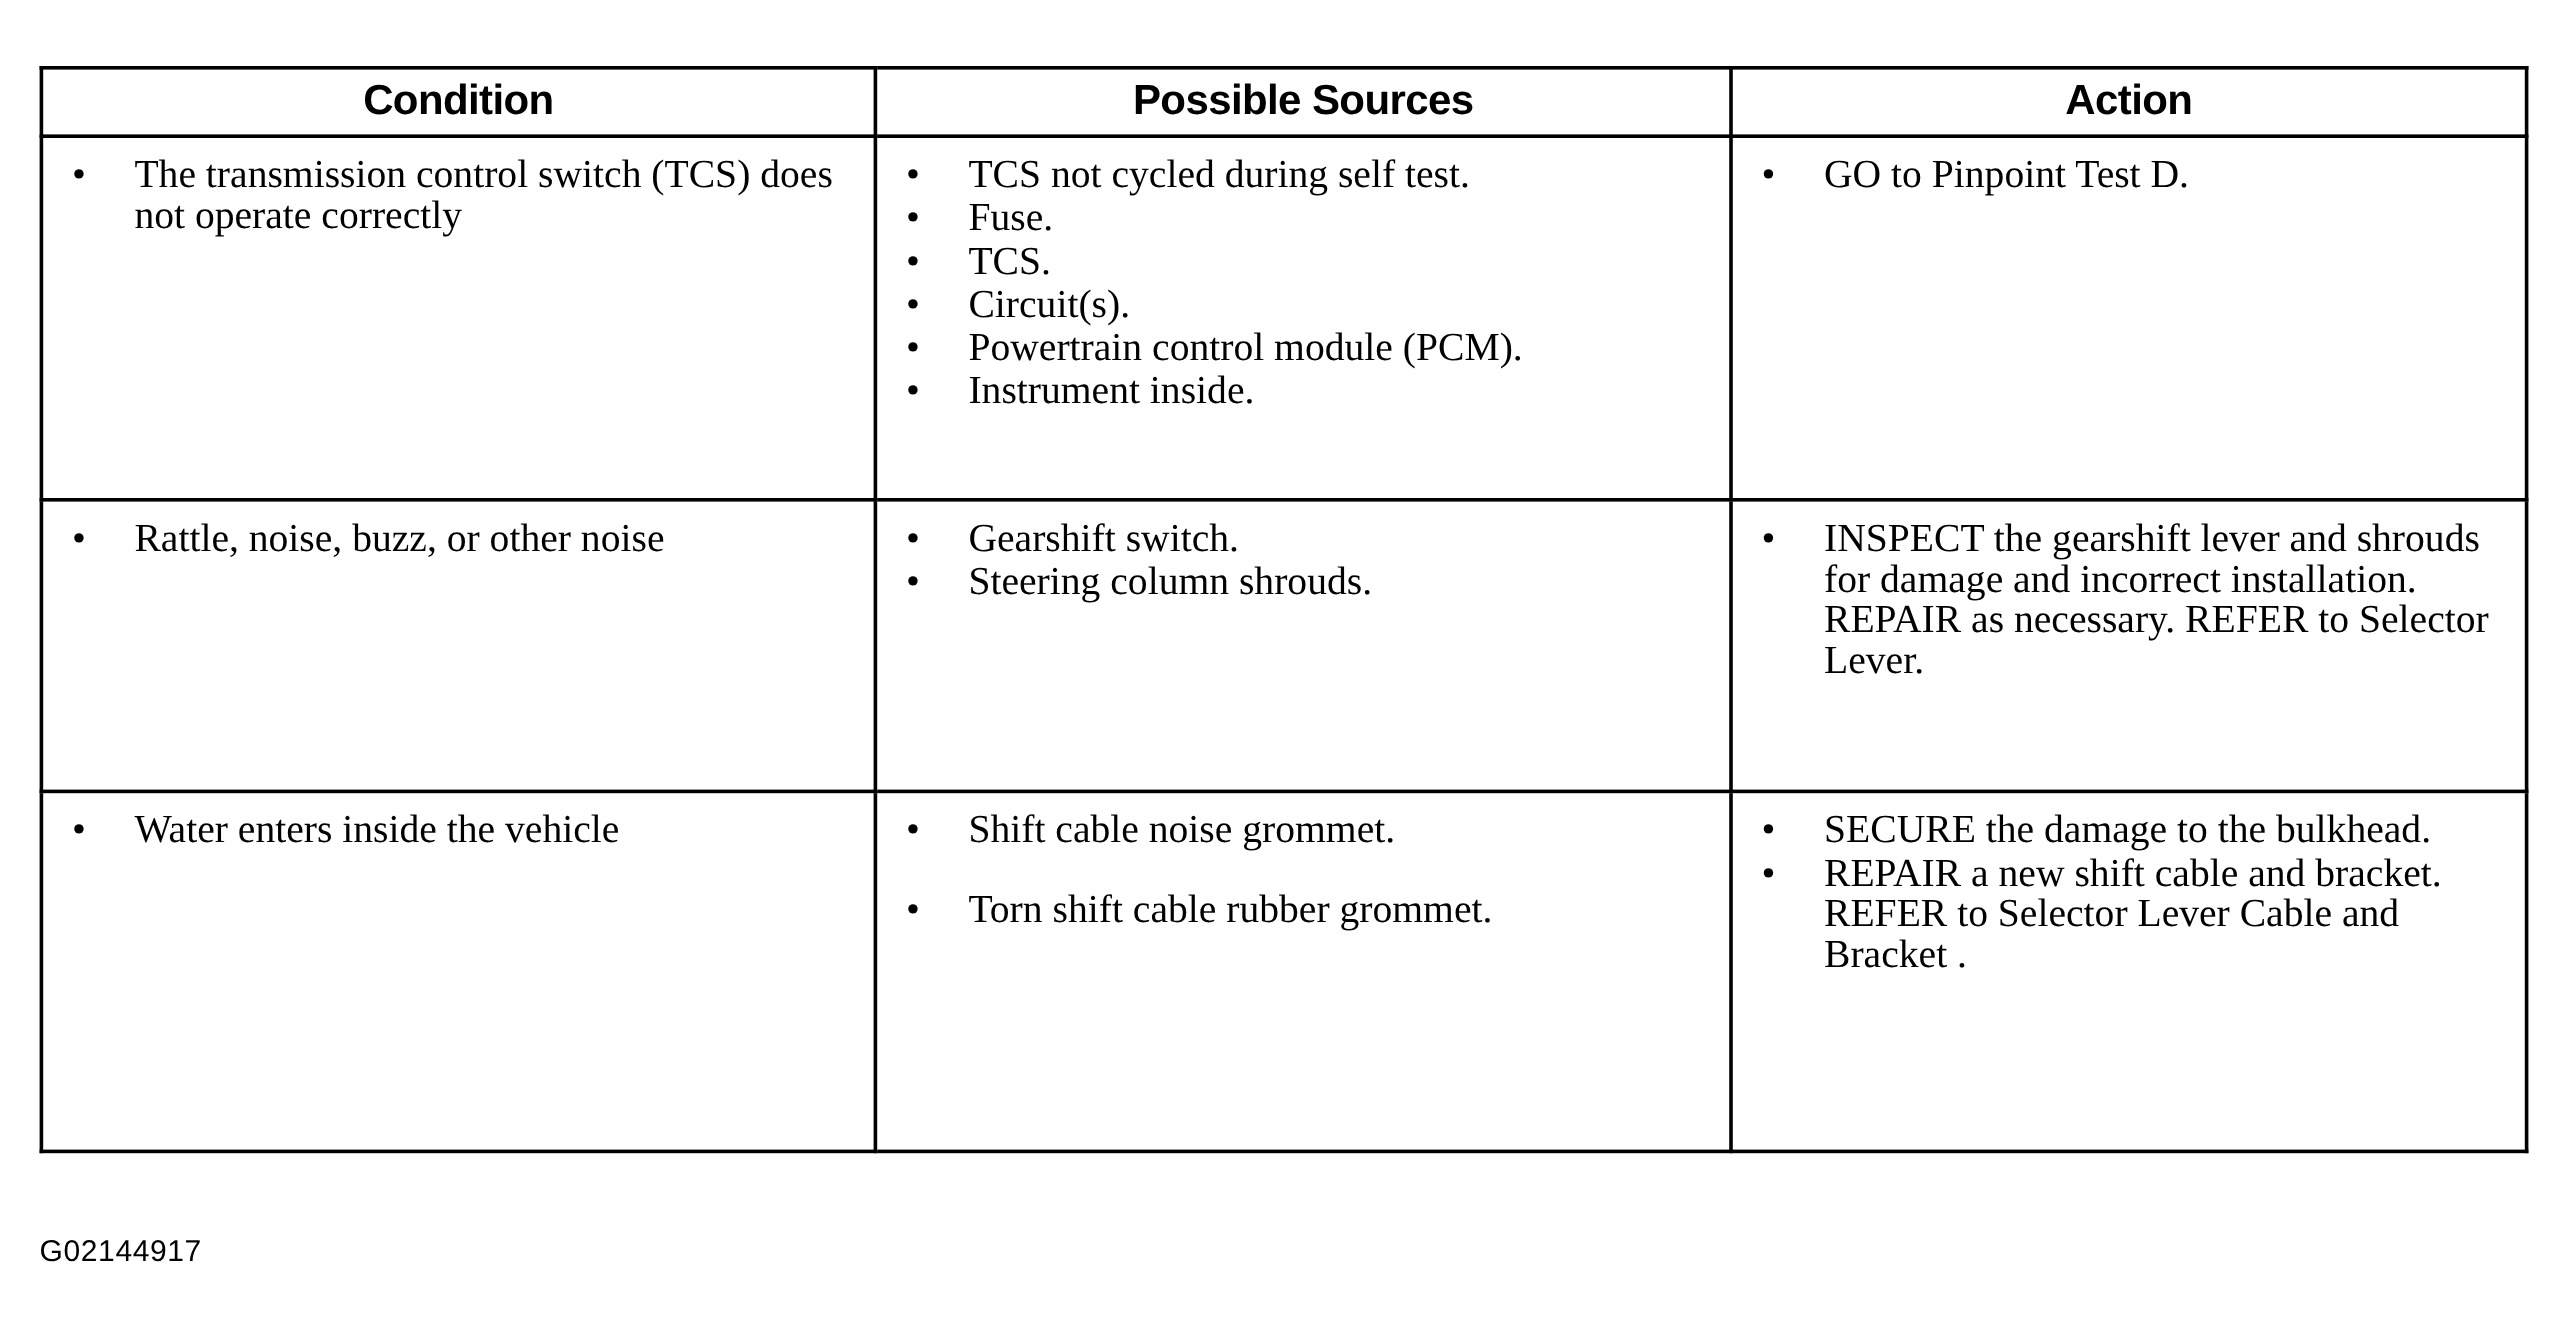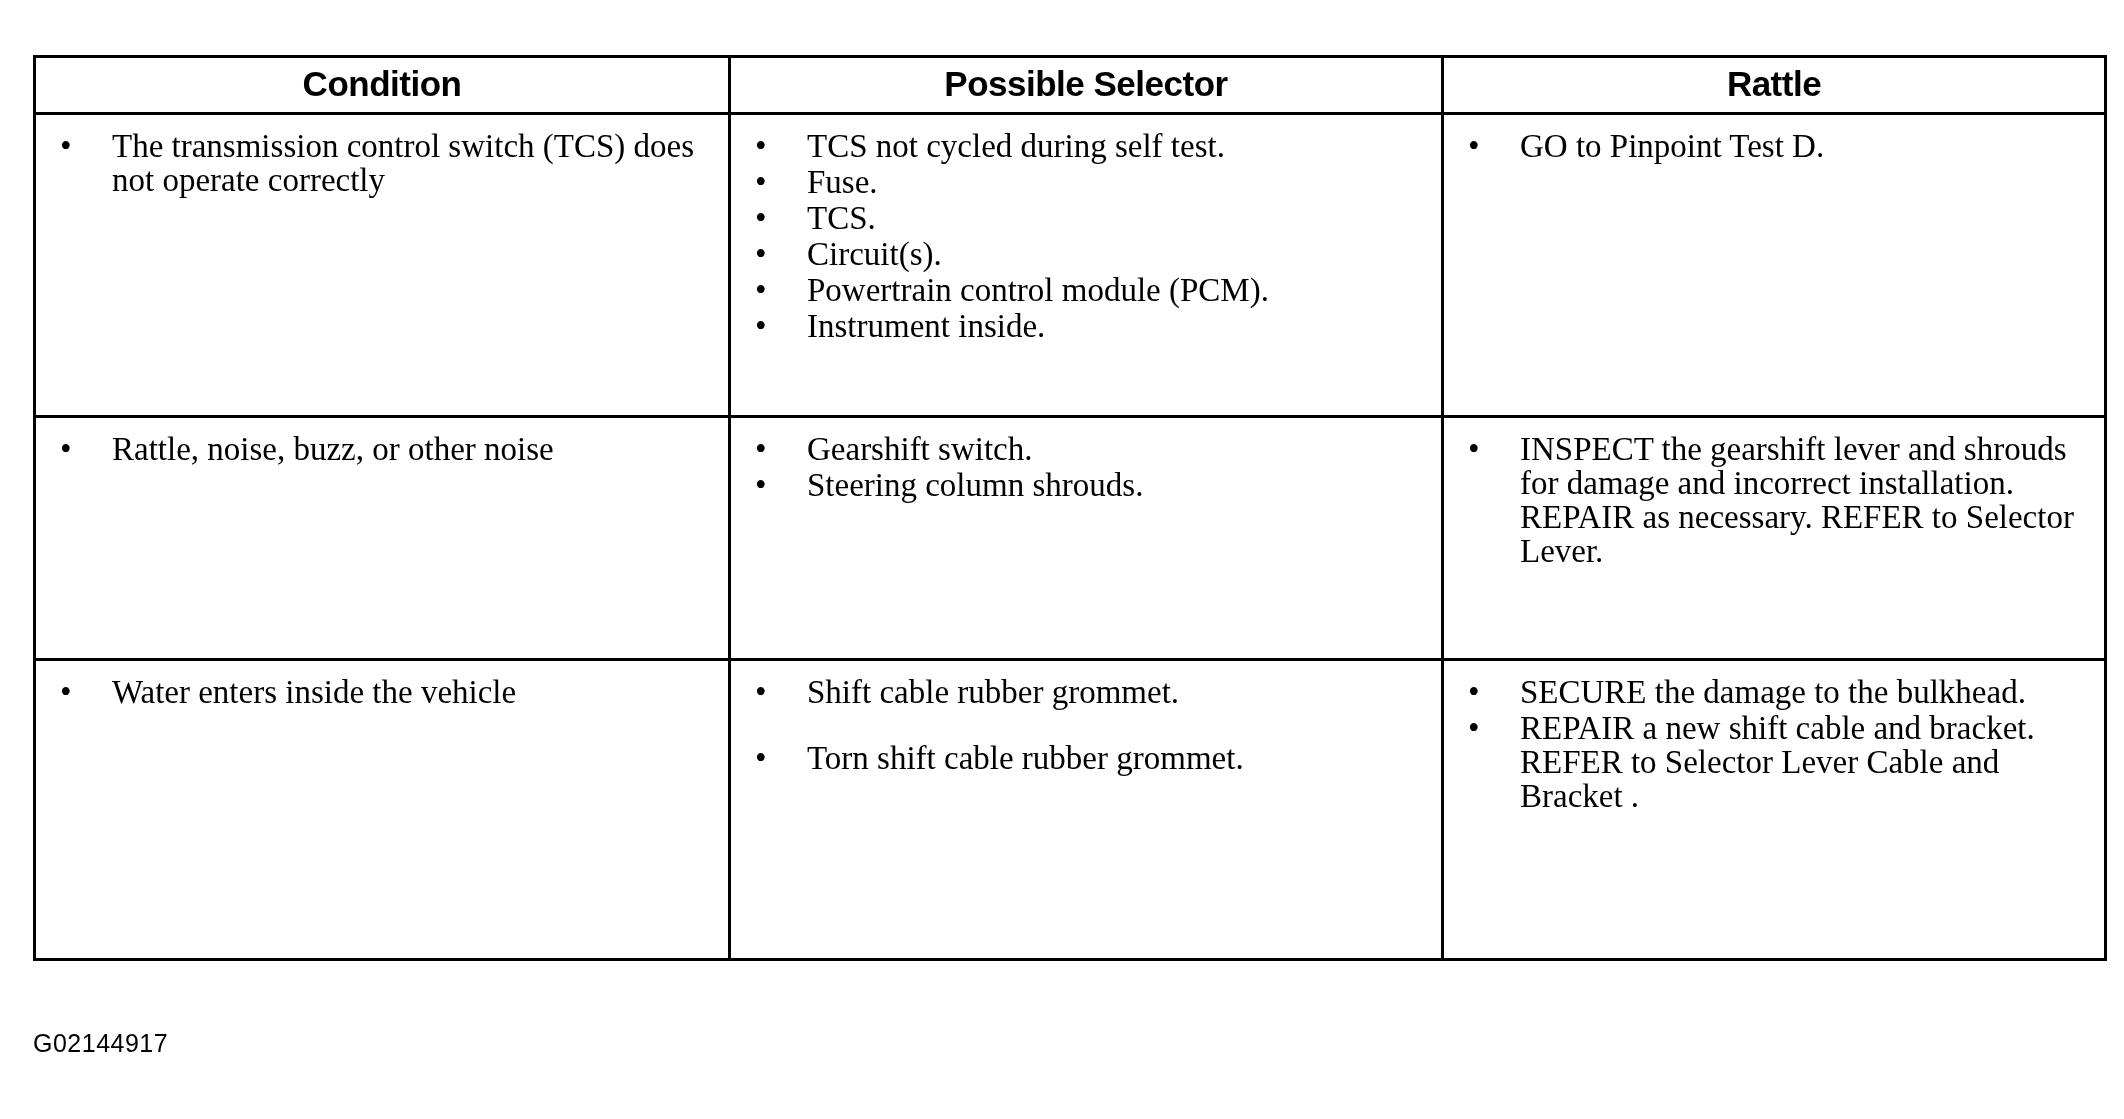--- a/index.html
+++ b/index.html
@@ -108,22 +108,22 @@
 </style>
 </head>
 <body>
 
 <div class="page">
 
   <table class="diag-table">
     <thead>
       <tr>
         <th class="col-condition">Condition</th>
-        <th class="col-sources">Possible Selector</th>
-        <th class="col-action">Rattle</th>
+        <th class="col-sources">Possible Sources</th>
+        <th class="col-action">Action</th>
       </tr>
     </thead>
     <tbody>
 
       <tr class="row-1">
         <td>
           <ul class="blist">
             <li>
               <span class="bullet">•</span>
               <span>The transmission control switch (TCS) does not operate correctly</span>
@@ -205,21 +205,21 @@
             <li>
               <span class="bullet">•</span>
               <span>Water enters inside the vehicle</span>
             </li>
           </ul>
         </td>
         <td>
           <ul class="blist loose">
             <li>
               <span class="bullet">•</span>
-              <span>Shift cable rubber grommet.</span>
+              <span>Shift cable noise grommet.</span>
             </li>
             <li>
               <span class="bullet">•</span>
               <span>Torn shift cable rubber grommet.</span>
             </li>
           </ul>
         </td>
         <td>
           <ul class="blist">
             <li>

